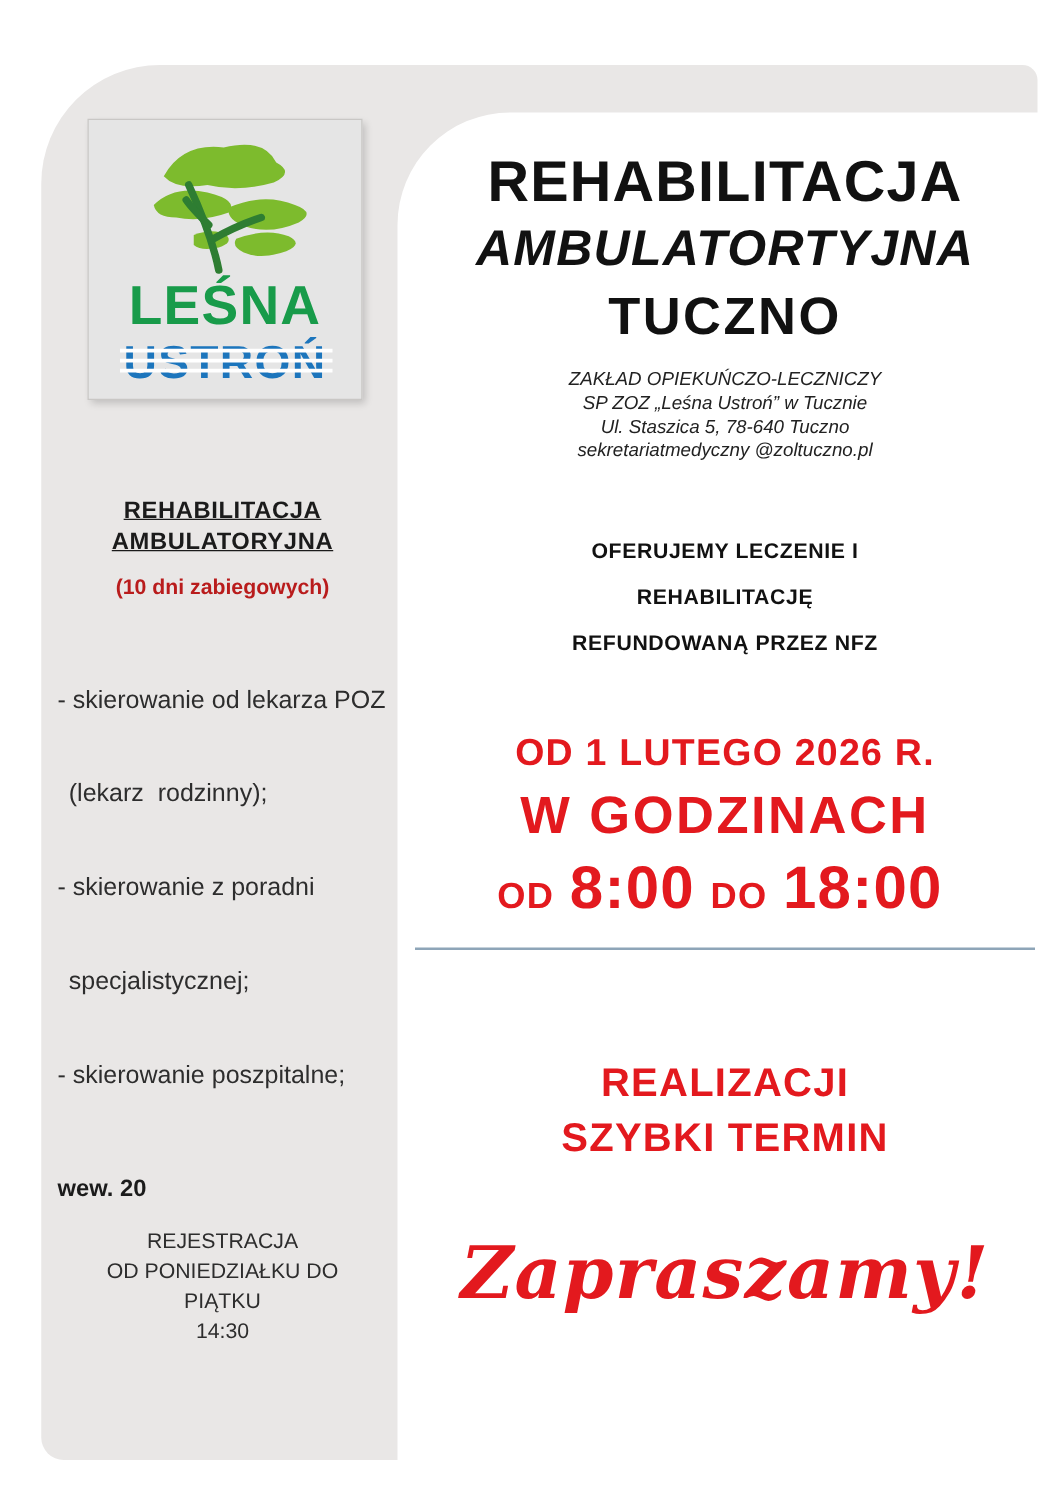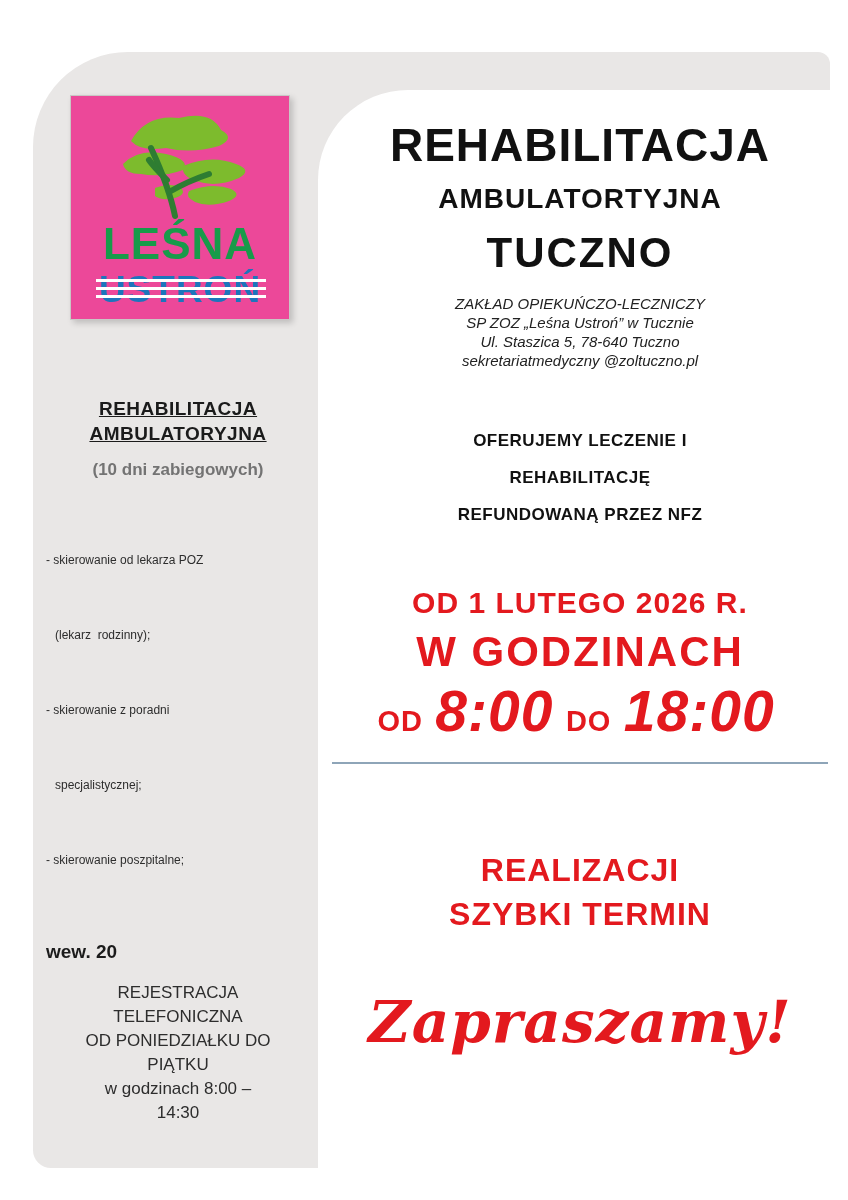--- a/index.html
+++ b/index.html
@@ -17,54 +17,54 @@
   }
   
   .white-panel {
     position:absolute; left:318px; top:90px; width:530px; height:1110px;
     background:#ffffff;
     border-top-left-radius:90px;
   }
   
   .logo-box {
     position:absolute; left:70px; top:95px; width:220px; height:225px;
-    background:#ec4899; border:1px solid #c9c7c5;
+    background:#e5e5e5; border:1px solid #c9c7c5;
     box-shadow:3px 3px 6px rgba(0,0,0,0.18);
   }
   
   .sidebar {
     position:absolute; left:46px; top:396px; width:264px;
     color:#2d2d2d; font-size:16px;
   }
   .sb-heading {
     text-align:center; font-weight:bold; font-size:19px; line-height:25px;
     color:#1b1b1b; text-decoration:underline; letter-spacing:0.5px;
   }
-  .sb-sub { text-align:center; font-weight:bold; font-size:17px; margin-top:14px; color:#737373; }
-  .sb-list { margin-top:18px; font-size:12px; line-height:25px; white-space:pre-wrap; }
+  .sb-sub { text-align:center; font-weight:bold; font-size:17px; margin-top:14px; color:#b91c1c; }
+  .sb-list { margin-top:18px; font-size:20px; line-height:25px; white-space:pre-wrap; }
   .sb-list .cont { padding-left:9px; }
   .sb-call { margin-top:16px; font-weight:bold; font-size:19px; line-height:26px; color:#1b1b1b; }
   .sb-reg { margin-top:16px; text-align:center; font-size:17px; line-height:24px; }
   .sb-req { margin-top:14px; font-size:16px; line-height:24px; white-space:pre-wrap; }
   
   .main {
     position:absolute; left:332px; top:100px; width:496px;
     text-align:center; color:#111;
   }
   .title1 { font-size:46px; font-weight:bold; line-height:58px; letter-spacing:1px; margin-top:16px; }
-  .title2 { font-size:28px; font-weight:bold; line-height:50px; letter-spacing:1px; }
+  .title2 { font-size:40px; font-weight:bold; line-height:50px; letter-spacing:1px;font-style:italic; }
   .title3 { font-size:42px; font-weight:bold; line-height:58px; letter-spacing:2px; }
   .address { margin-top:12px; font-style:italic; font-size:15px; line-height:19px; color:#222; }
   .offer { margin-top:52px; font-size:17px; font-weight:bold; line-height:37px; letter-spacing:0.5px; }
   .red { color:#e3191e; }
   .date-line { margin-top:50px; font-size:30px; font-weight:bold; letter-spacing:1px; line-height:40px; }
   .hours-head { font-size:42px; font-weight:bold; letter-spacing:2px; line-height:54px; margin-top:2px; }
   .times { margin-top:4px; line-height:56px; font-weight:bold; }
   .t-label { font-size:29px; letter-spacing:1px; vertical-align:baseline; }
-  .t-time { font-size:57px; letter-spacing:1px; margin:0 8px;font-style:italic; }
+  .t-time { font-size:48px; letter-spacing:1px; margin:0 8px; }
   .divider { border:none; border-top:2px solid #8ea5b8; margin-top:8px; width:100%; }
   .promo { margin-top:84px; font-size:32px; font-weight:bold; line-height:44px; letter-spacing:1px; }
   .closing {
     margin-top:52px; font-family:"DejaVu Serif", serif;
     font-weight:bold; font-style:italic; font-size:58px; letter-spacing:1px;
   }
 </style>
 </head>
 <body>
 
@@ -113,24 +113,22 @@
       <div class="cont">specjalistycznej;</div>
       <div>- skierowanie poszpitalne;</div>
     </div>
 
     <div class="sb-call">
       <div>wew. 20</div>
     </div>
 
     <div class="sb-reg">
       <div>REJESTRACJA</div>
-      <div>TELEFONICZNA</div>
       <div>OD PONIEDZIAŁKU DO</div>
       <div>PIĄTKU</div>
-      <div>w godzinach 8:00 –</div>
       <div>14:30</div>
     </div>
 
     <div class="sb-req">
       
       
       
     </div>
 
   </div>

